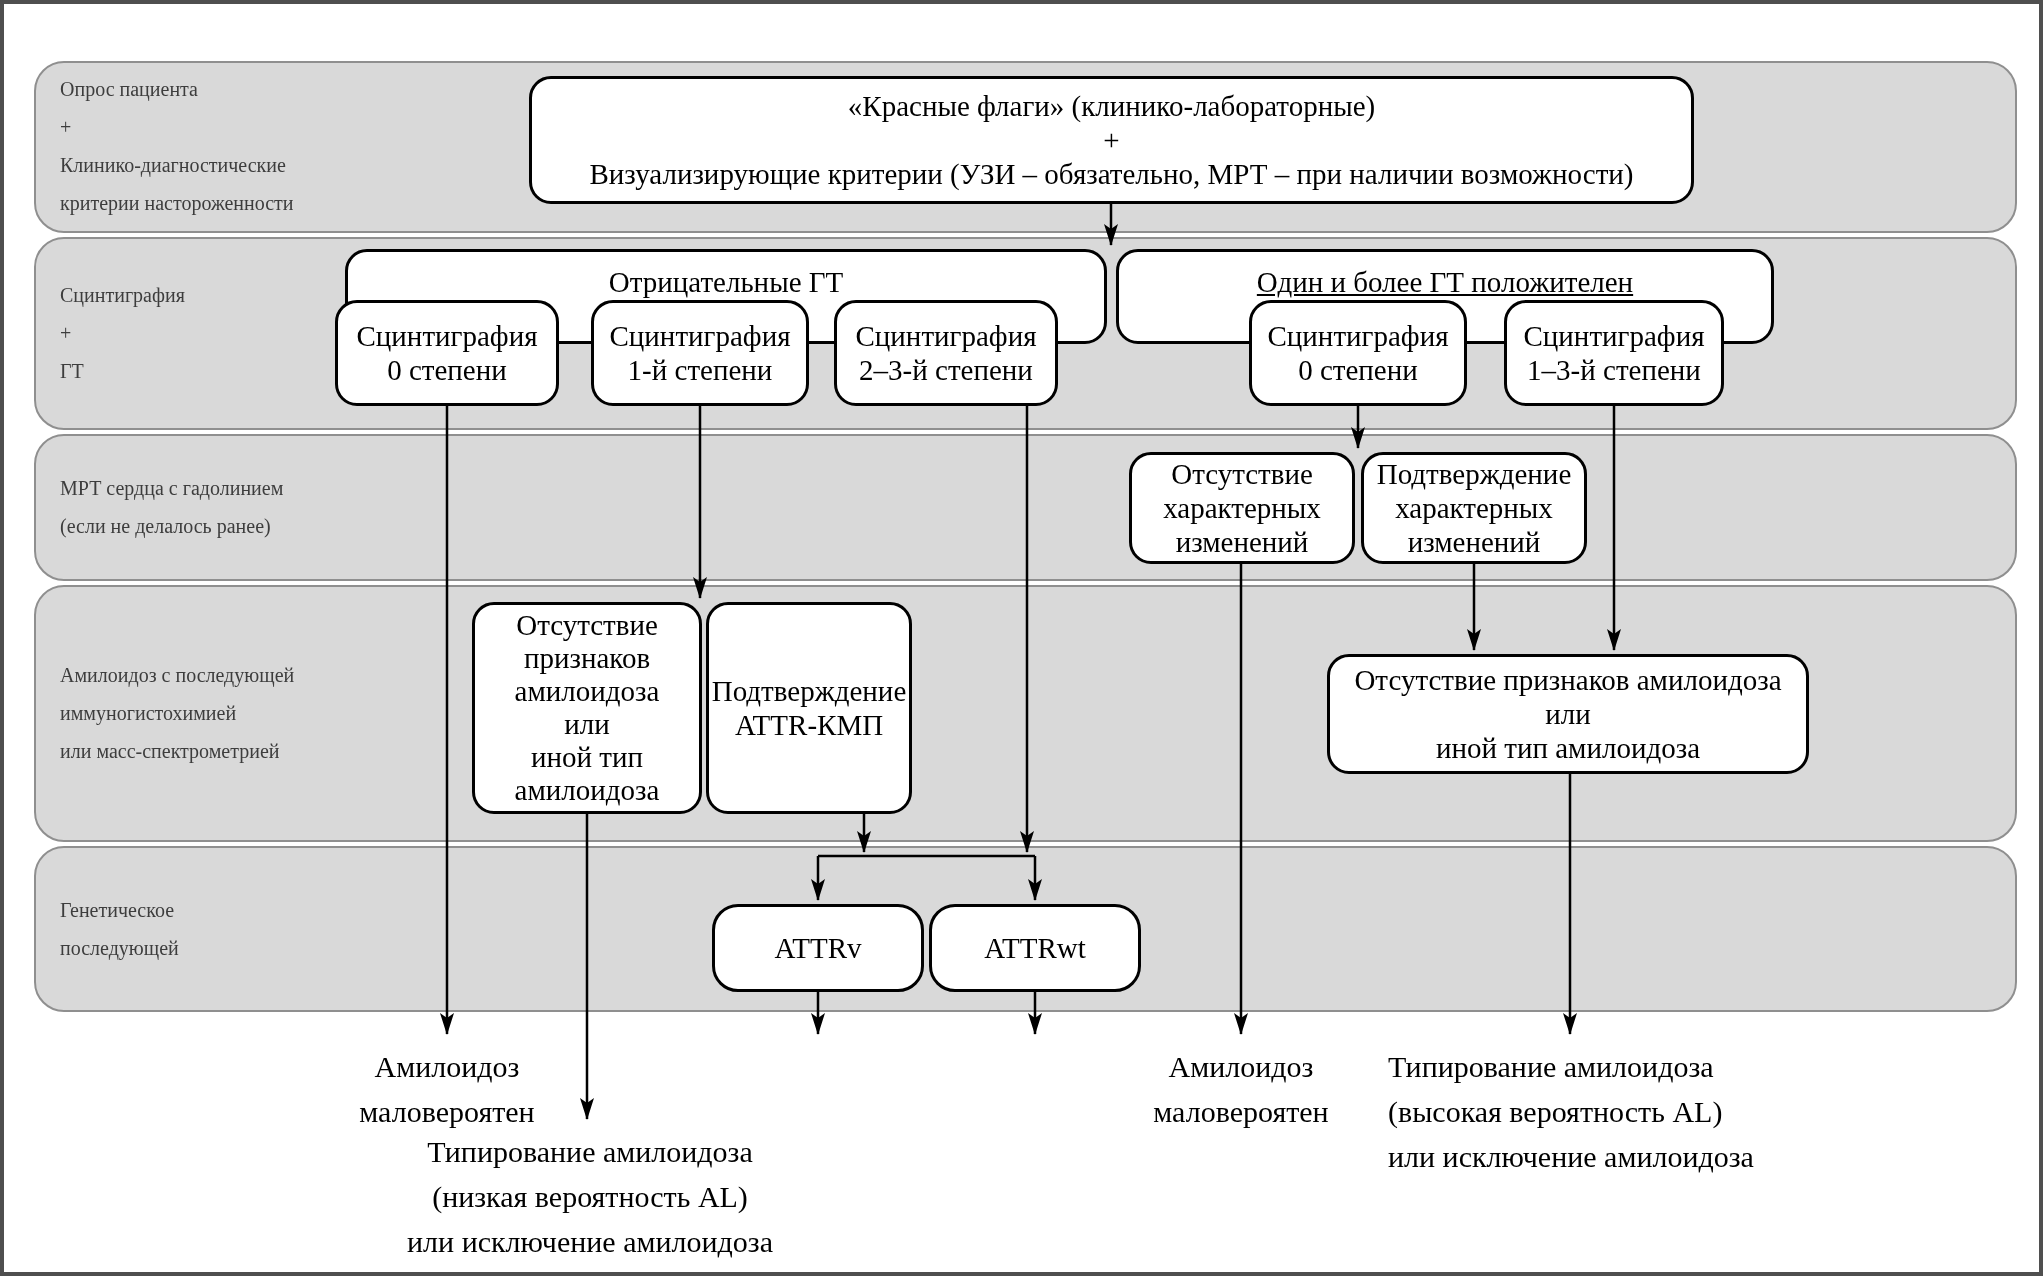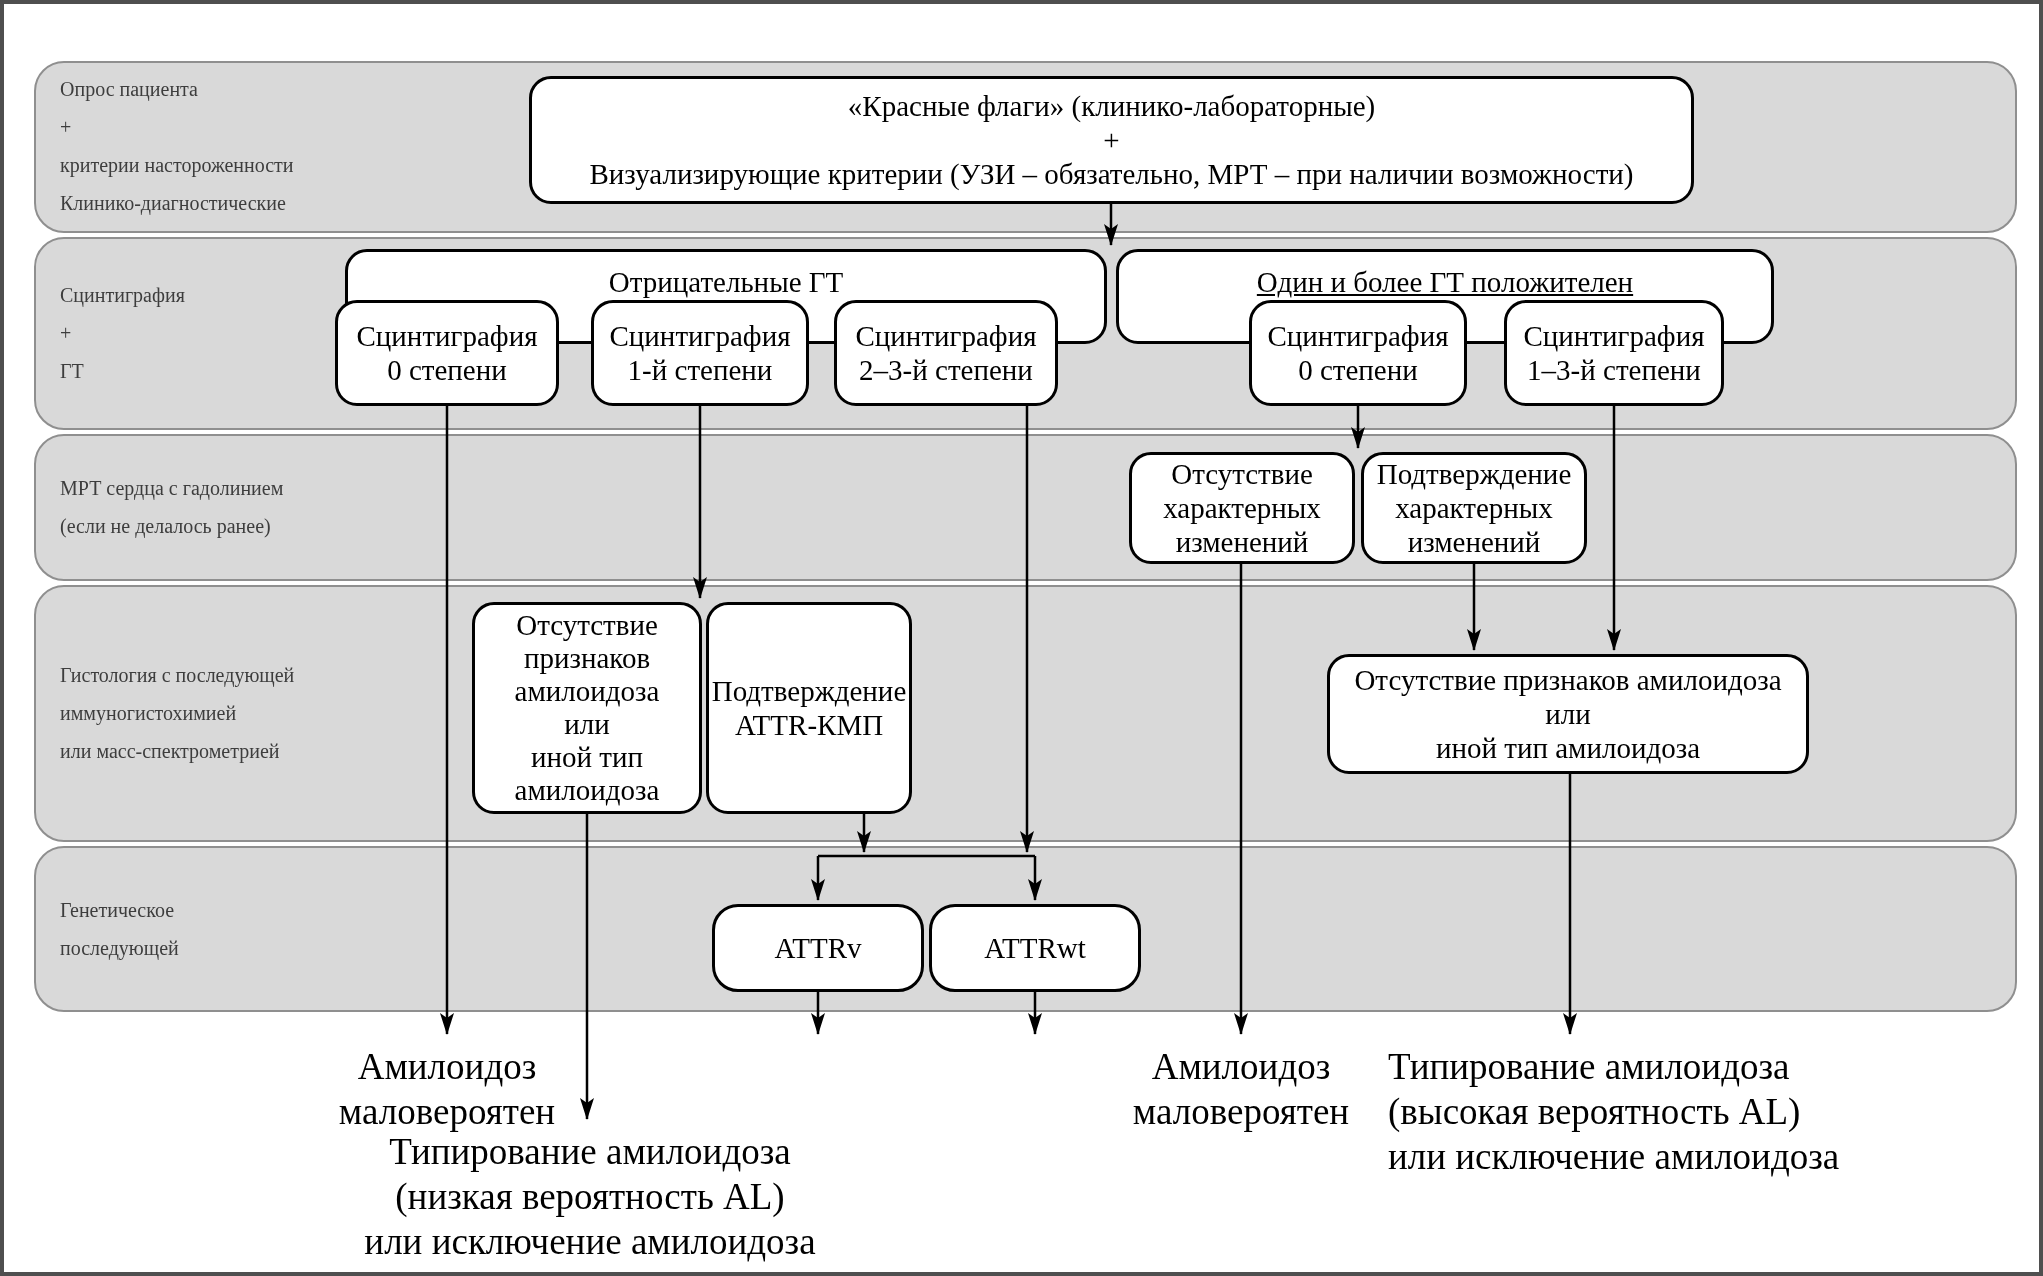--- a/index.html
+++ b/index.html
@@ -21,55 +21,55 @@
     white-space:nowrap; z-index:3;
   }
   .node{
     position:absolute; background:var(--node-fill); border:3px solid var(--node-border);
     border-radius:22px; box-sizing:border-box; display:flex; flex-direction:column;
     align-items:center; justify-content:center; text-align:center;
     font-size:29px; line-height:34px; z-index:4; padding:14px;
   }
   .header-node{ justify-content:flex-start; padding-top:13px; z-index:2; }
   .outcome{
-    position:absolute; font-size:37px; line-height:45px; text-align:center;
+    position:absolute; font-size:30px; line-height:45px; text-align:center;
     white-space:nowrap; z-index:3;
   }
   .outcome.left-align{ text-align:left; }
   .center-anchor{ transform:translateX(-50%); }
   svg.connectors{ position:absolute; left:0; top:0; z-index:3; }
 </style>
 </head>
 <body>
 
 <div class="canvas">
 
   <div class="band" style="top:57px;  height:172px;"></div>
   <div class="band" style="top:233px; height:193px;"></div>
   <div class="band" style="top:430px; height:147px;"></div>
   <div class="band" style="top:581px; height:257px;"></div>
   <div class="band" style="top:842px; height:166px;"></div>
 
   <div class="row-label" style="left:56px; top:66px;">
       <div>Опрос пациента</div>
       <div>+</div>
+      <div>Клинико-диагностические</div>
       <div>критерии настороженности</div>
-      <div>Клинико-диагностические</div>
     </div>
   <div class="row-label" style="left:56px; top:272px;">
       <div>Сцинтиграфия</div>
       <div>+</div>
       <div>ГТ</div>
     </div>
   <div class="row-label" style="left:56px; top:465px;">
       <div>МРТ сердца с гадолинием</div>
       <div>(если не делалось ранее)</div>
     </div>
   <div class="row-label" style="left:56px; top:652px;">
-      <div>Гистология с последующей</div>
+      <div>Амилоидоз с последующей</div>
       <div>иммуногистохимией</div>
       <div>или масс-спектрометрией</div>
     </div>
   <div class="row-label" style="left:56px; top:887px;">
       <div>Генетическое</div>
       <div>последующей</div>
     </div>
 
   <svg class="connectors" width="2043" height="1276" viewBox="0 0 2043 1276">
     <defs>

